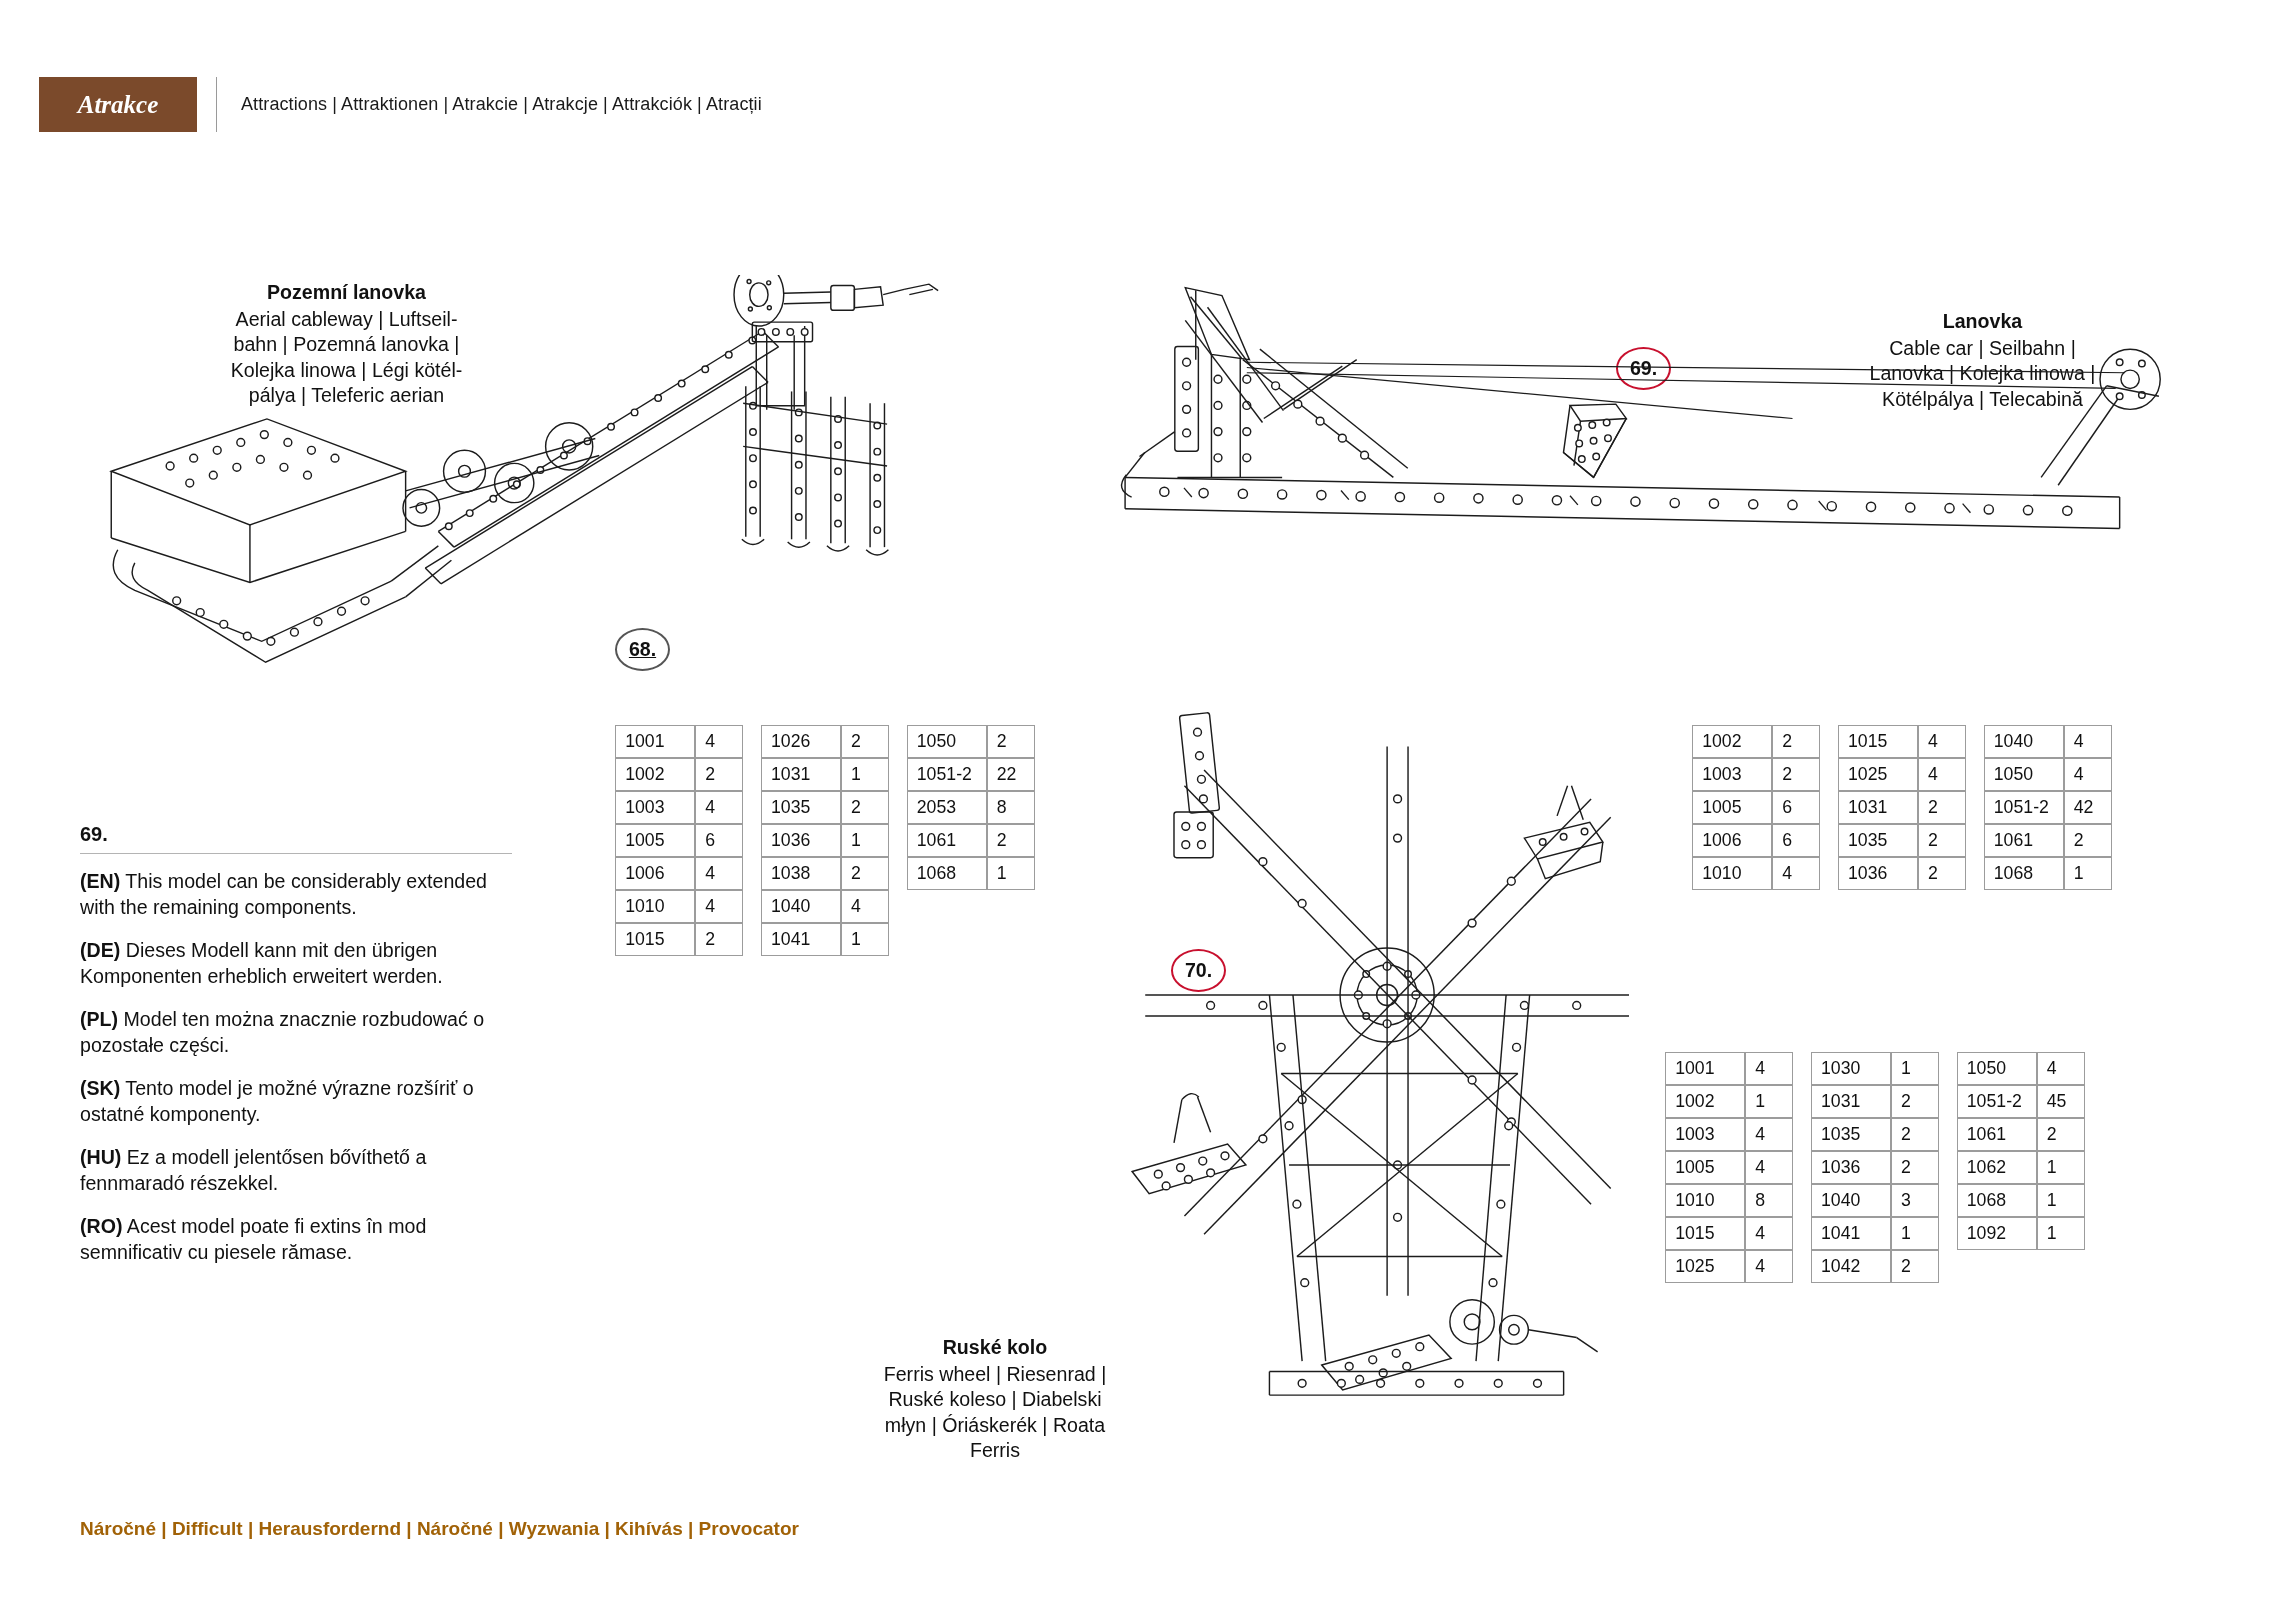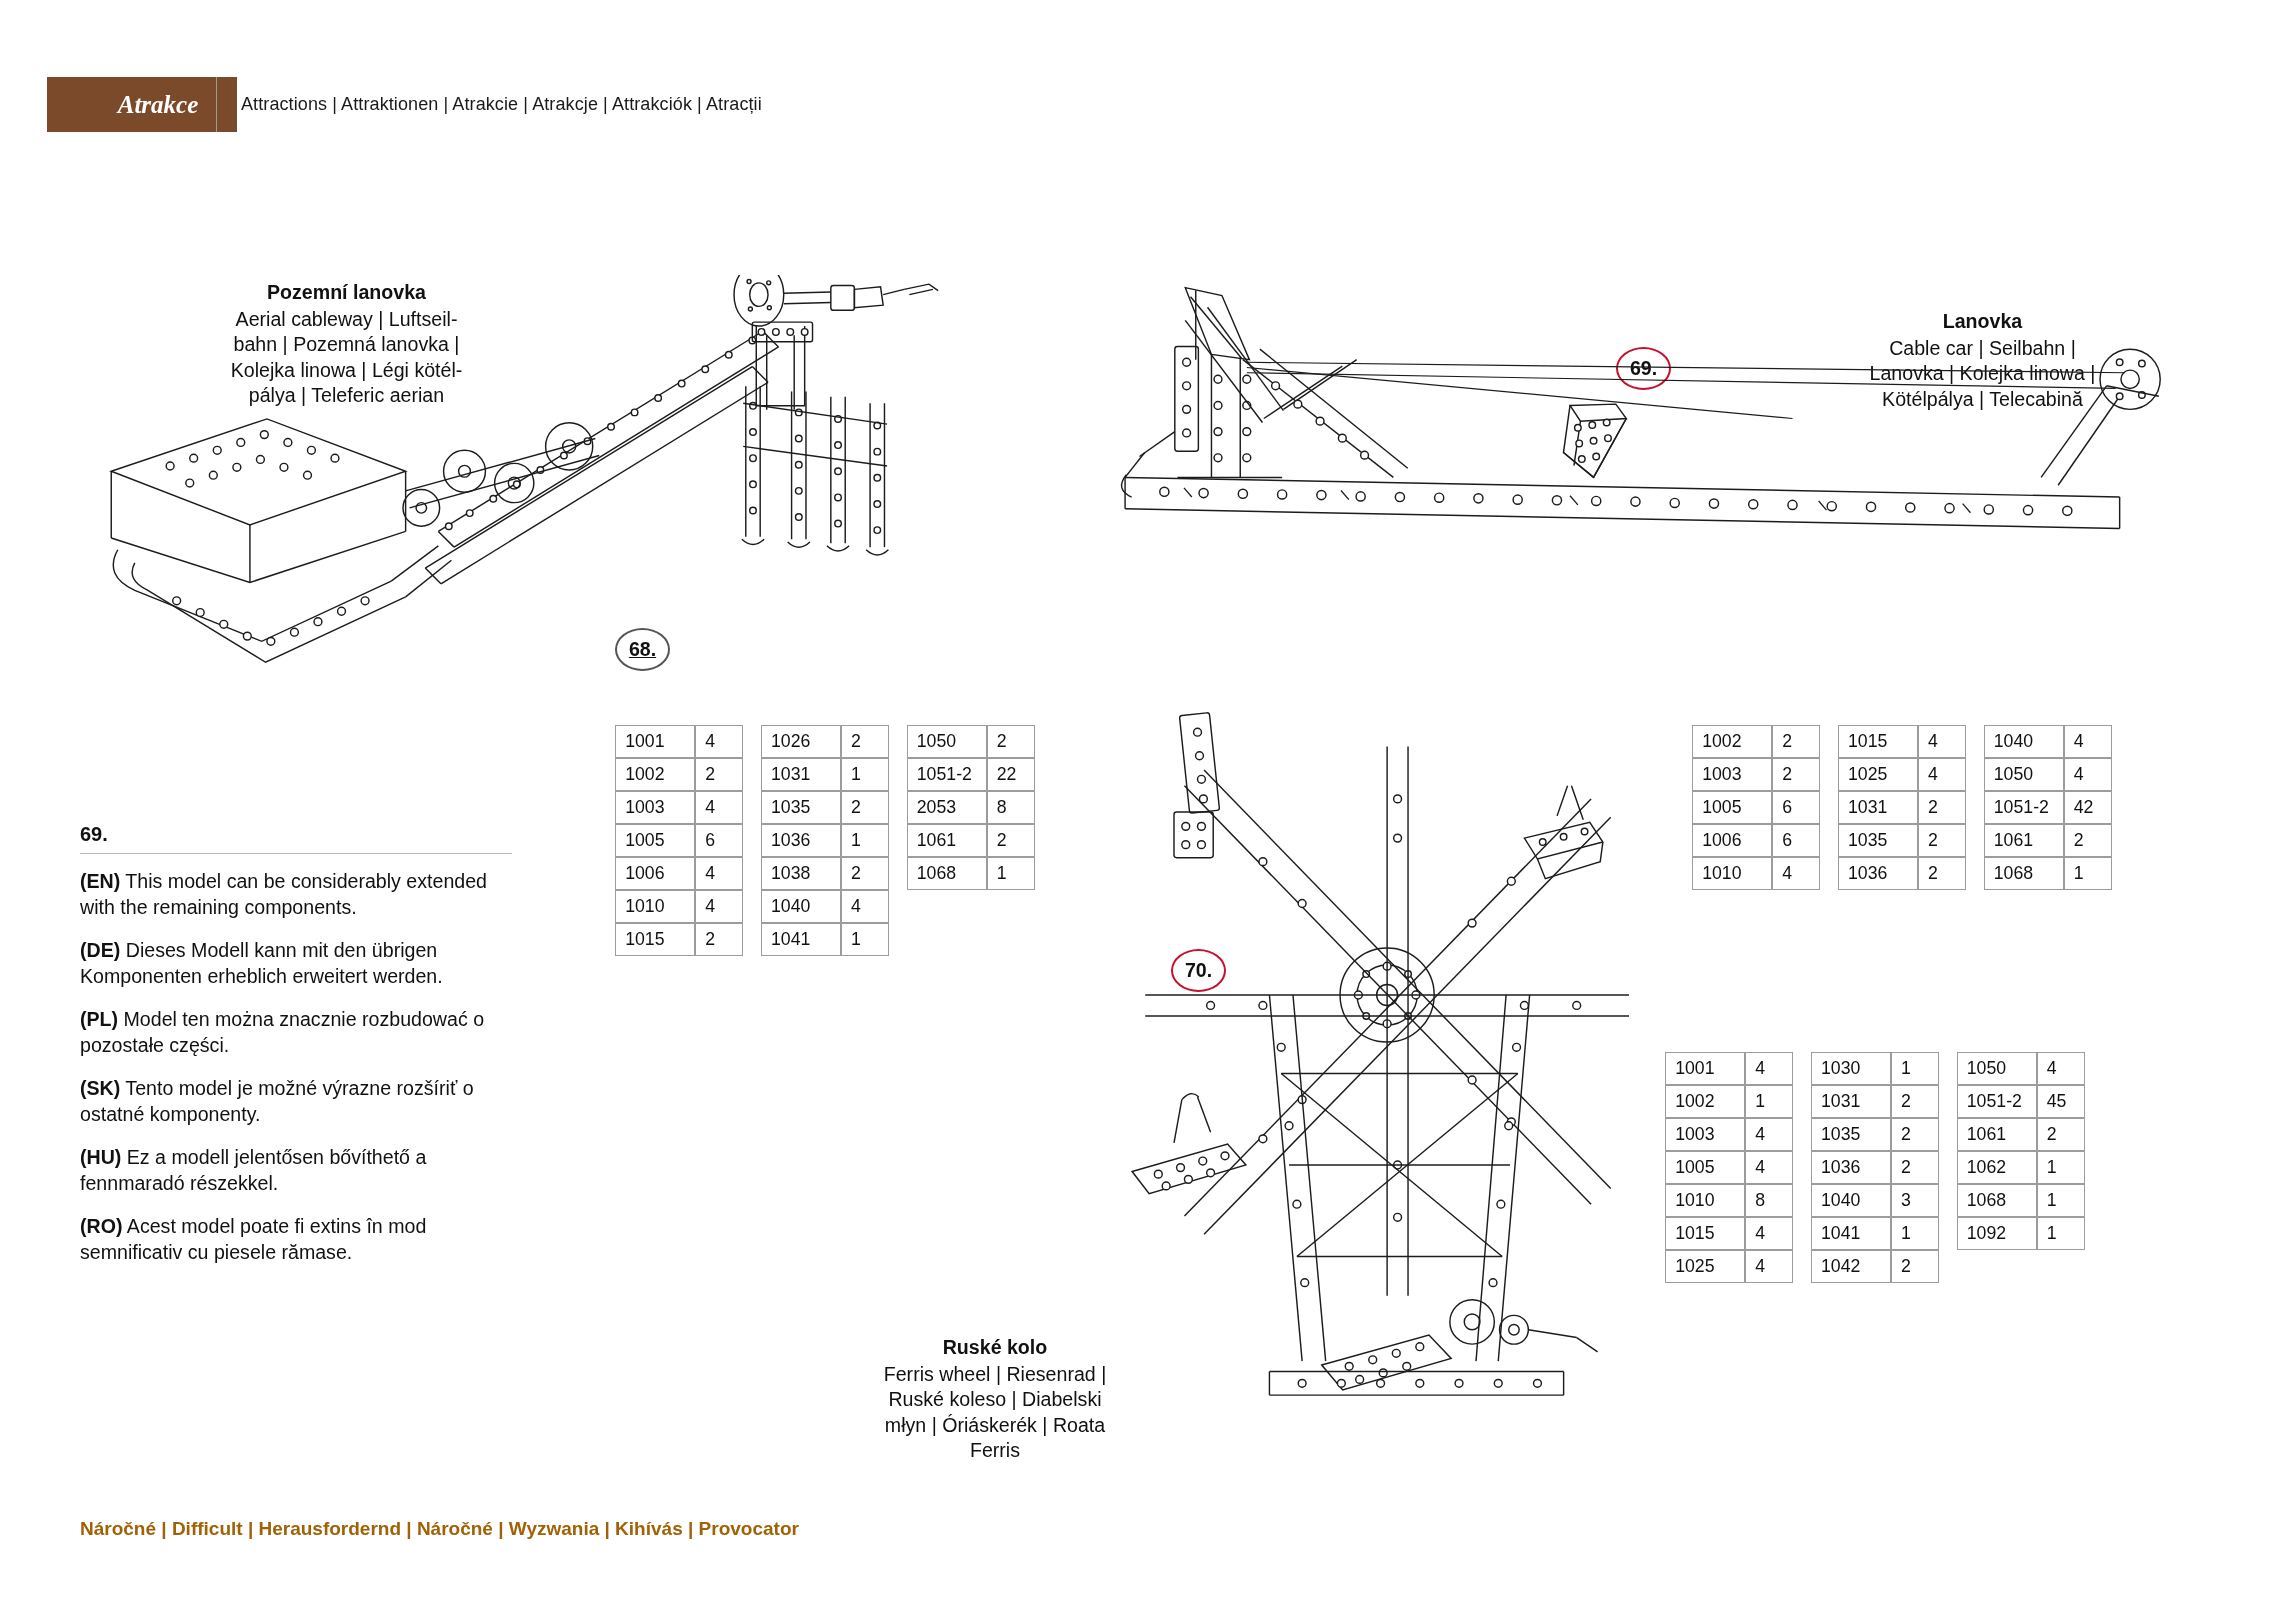--- a/index.html
+++ b/index.html
@@ -19,34 +19,33 @@
   
   .header {
     position: absolute;
     left: 0;
     top: 77px;
     width: 100%;
     height: 55px;
   }
   .header-tab {
     position: absolute;
-    left: 47px;
+    left: 39px;
     top: 0;
     width: 158px;
     height: 55px;
     background: #7b4a2b;
     color: #ffffff;
     font-size: 25px;
     font-weight: bold;
     font-style: italic;
     display: flex;
     align-items: center;
     justify-content: center;
     font-family: "Liberation Serif", serif;
-    padding-left: 32px;
   }
   .header-rule {
     position: absolute;
     left: 216px;
     top: 0;
     width: 0.7px;
     height: 55px;
     background: #9a9a9a;
   }
   .header-langs {

